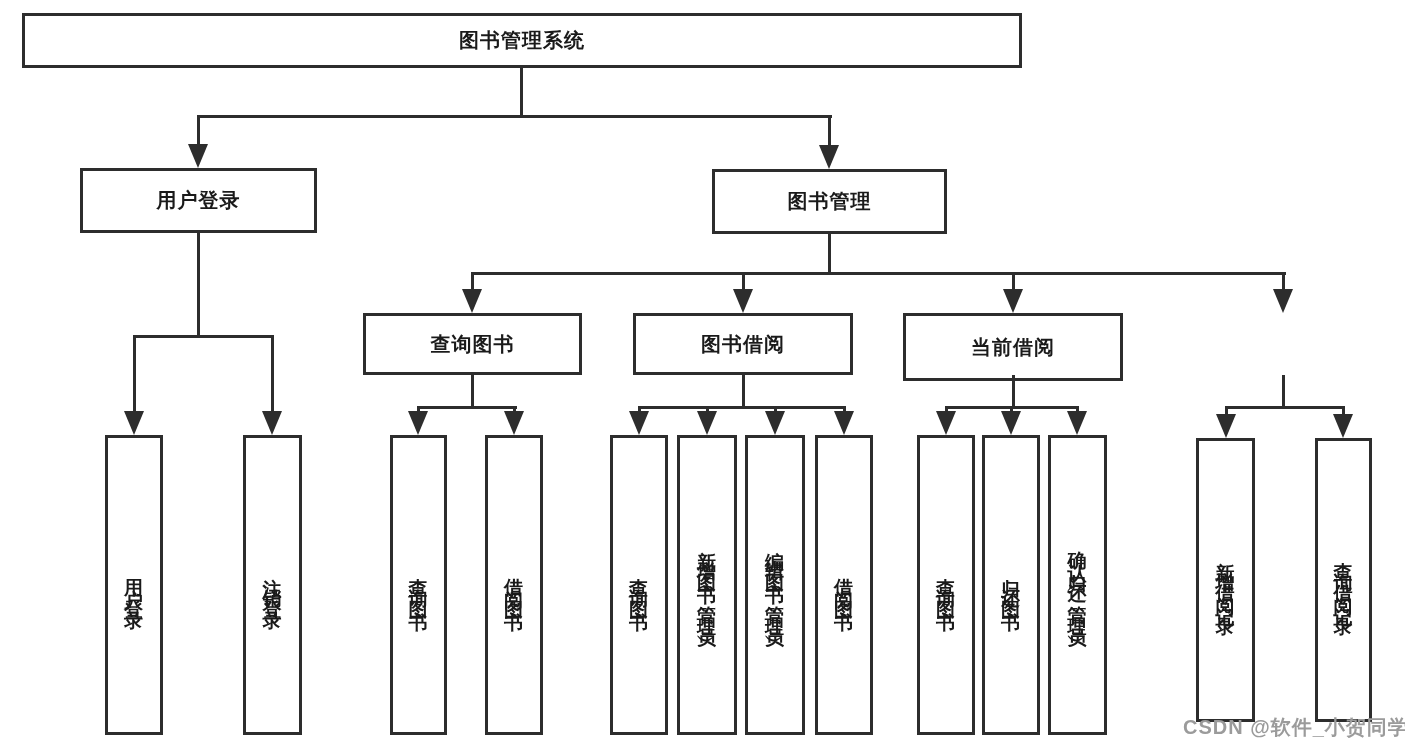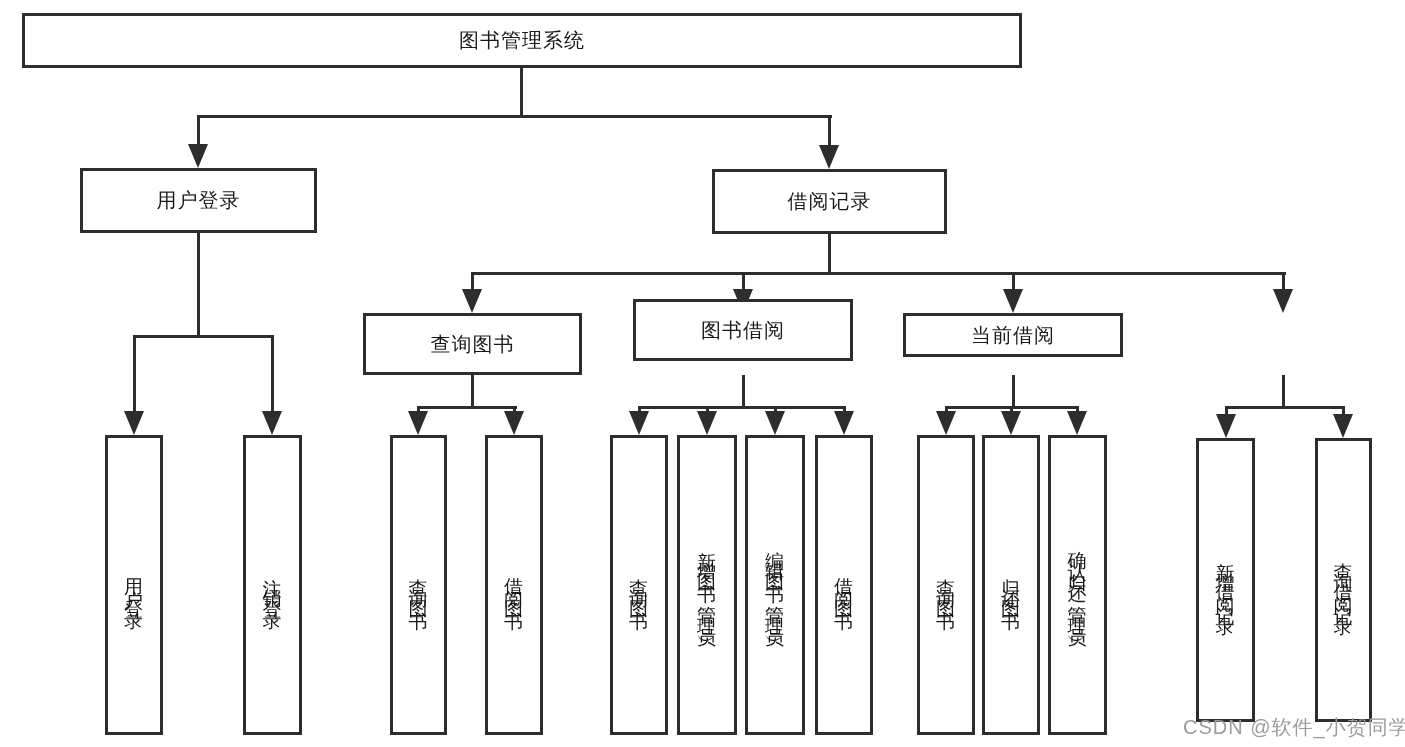--- a/index.html
+++ b/index.html
@@ -1,18 +1,18 @@
 <!DOCTYPE html>
 <html><head>
 <meta charset="utf-8">
 <style>
   html,body{margin:0;padding:0;background:#ffffff;}
   .canvas{
     position:relative;width:1405px;height:747px;background:#ffffff;
-    font-family:"Liberation Sans","DejaVu Sans",sans-serif;overflow:hidden;
+    font-family:"Liberation Sans","DejaVu Sans",sans-serif;overflow:hidden;font-weight:bold;
   }
   .box{
     position:absolute;box-sizing:border-box;border:3px solid #2d2d2d;background:#ffffff;
     display:flex;align-items:center;justify-content:center;
     font-size:20px;color:#1a1a1a;letter-spacing:1px;
   }
   .vbox{
     position:absolute;box-sizing:border-box;border:3px solid #2d2d2d;background:#ffffff;
     display:flex;align-items:center;justify-content:center;
     font-size:19px;color:#1a1a1a;
@@ -45,21 +45,21 @@
   <div class="hline" style="left:197px;top:115px;width:635px;height:3px"></div>
   <div class="vline" style="left:197px;top:115px;width:3px;height:32px"></div>
   <div class="arrow" style="left:188px;top:144px"></div>
   <div class="vline" style="left:828px;top:115px;width:3px;height:33px"></div>
   <div class="arrow" style="left:819px;top:145px"></div>
 
   <div class="box" style="left:80px;top:168px;width:237px;height:65px">
     <span>用户登录</span>
   </div>
   <div class="box" style="left:712px;top:169px;width:235px;height:65px">
-    <span>借阅记录</span>
+    <span>图书管理</span>
   </div>
 
   <div class="vline" style="left:197px;top:233px;width:3px;height:104px"></div>
   <div class="hline" style="left:133px;top:335px;width:141px;height:3px"></div>
   <div class="vline" style="left:133px;top:335px;width:3px;height:78px"></div>
   <div class="arrow" style="left:124px;top:411px"></div>
   <div class="vline" style="left:271px;top:335px;width:3px;height:78px"></div>
   <div class="arrow" style="left:262px;top:411px"></div>
 
   <div class="vline" style="left:828px;top:234px;width:3px;height:40px"></div>
@@ -69,24 +69,24 @@
   <div class="vline" style="left:742px;top:272px;width:3px;height:19px"></div>
   <div class="arrow" style="left:733px;top:289px"></div>
   <div class="vline" style="left:1012px;top:272px;width:3px;height:19px"></div>
   <div class="arrow" style="left:1003px;top:289px"></div>
   <div class="vline" style="left:1282px;top:272px;width:3px;height:19px"></div>
   <div class="arrow" style="left:1273px;top:289px"></div>
 
   <div class="box" style="left:363px;top:313px;width:219px;height:62px">
     <span>查询图书</span>
   </div>
-  <div class="box" style="left:633px;top:299px;width:220px;height:62px">
+  <div class="box" style="left:633px;top:313px;width:220px;height:62px">
     <span>图书借阅</span>
   </div>
-  <div class="box" style="left:903px;top:313px;width:220px;height:44px">
+  <div class="box" style="left:903px;top:313px;width:220px;height:68px">
     <span>当前借阅</span>
   </div>
 
   <div class="vline" style="left:471px;top:375px;width:3px;height:33px"></div>
   <div class="vline" style="left:742px;top:375px;width:3px;height:33px"></div>
   <div class="vline" style="left:1012px;top:375px;width:3px;height:33px"></div>
   <div class="vline" style="left:1282px;top:375px;width:3px;height:33px"></div>
 
   <div class="hline" style="left:417px;top:406px;width:100px;height:3px"></div>
   <div class="hline" style="left:638px;top:406px;width:208px;height:3px"></div>

